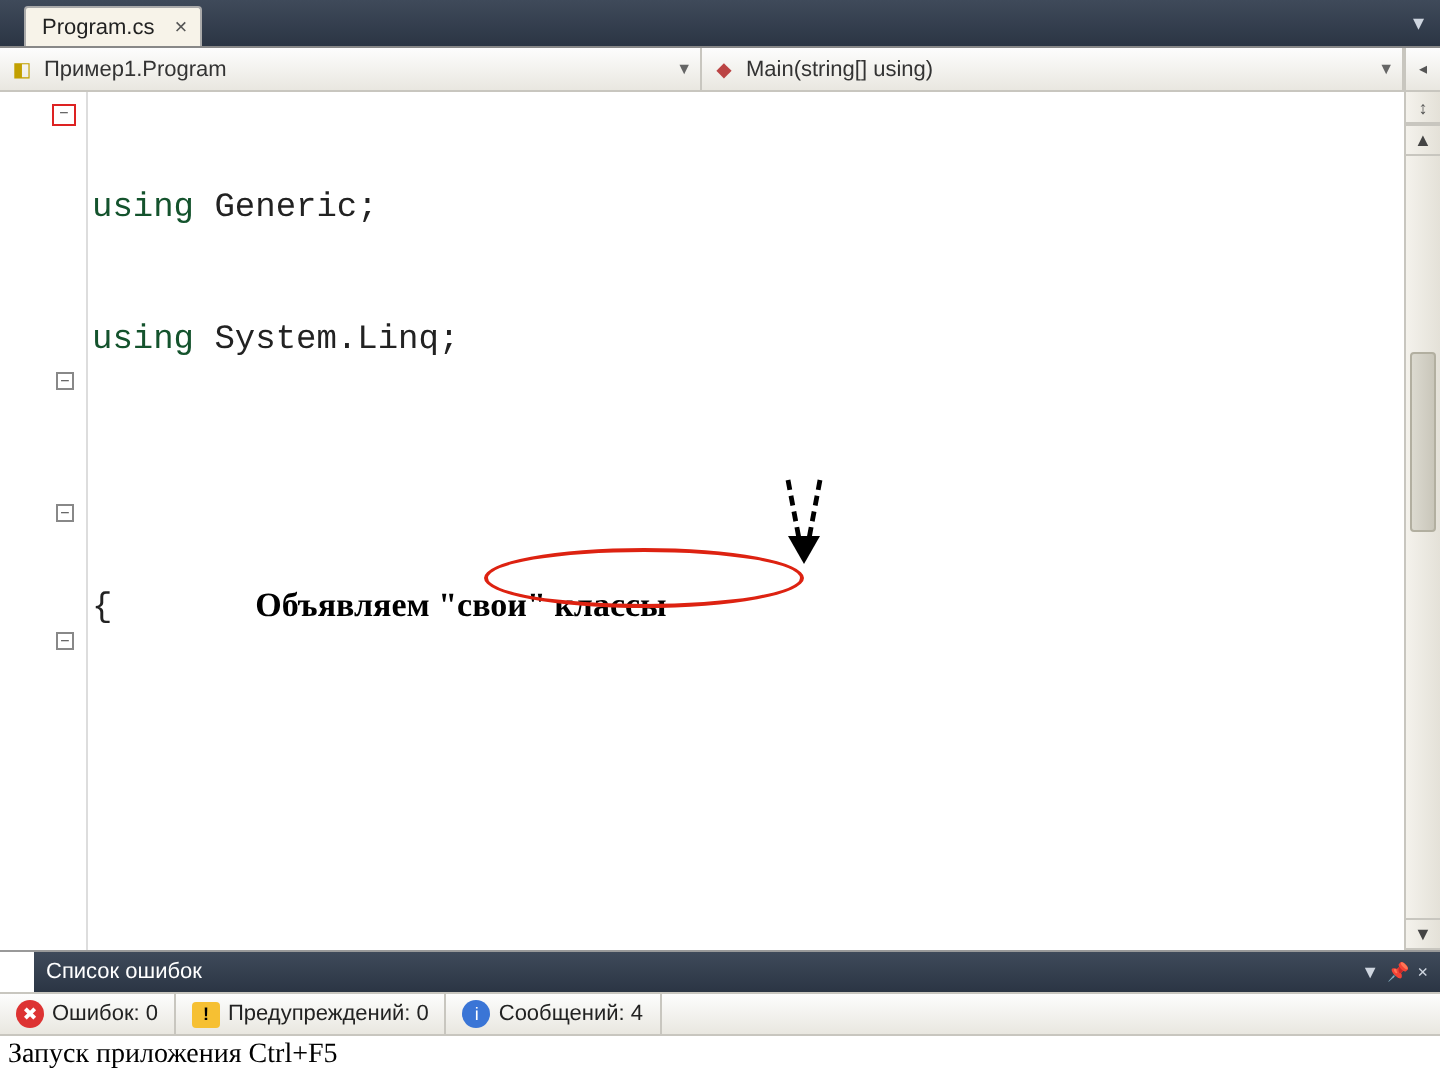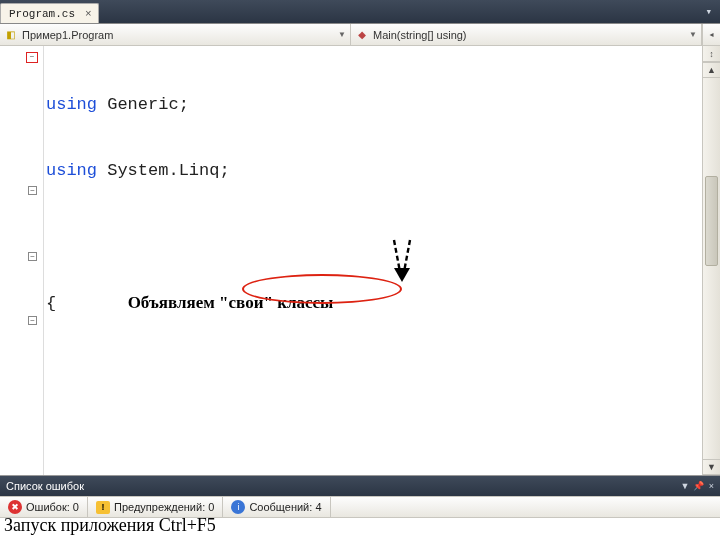--- a/index.html
+++ b/index.html
@@ -11,23 +11,22 @@
     height: 540px;
     overflow: hidden;
     position: relative;
   }
   
   .topbar {
     height: 24px;
     background: linear-gradient(to bottom, #3f4a5a, #2b3544);
     display: flex;
     align-items: flex-end;
-    padding-left: 0;
+    padding-left: 12px;
     border-bottom: 1px solid #888;
-    font-family: Liberation Mono, monospace;
   }
   .filetab {
     background: #f7f3e9;
     border: 1px solid #aaa;
     border-bottom: none;
     height: 20px;
     display: flex;
     align-items: center;
     padding: 0 6px 0 8px;
     font-size: 11px;
@@ -117,21 +116,21 @@
     flex: 1;
     padding: 4px 4px 4px 2px;
     font-family: Consolas, "Courier New", monospace;
     font-size: 17px;
     line-height: 22px;
     color: #222;
     white-space: pre;
     position: relative;
   }
   .code .line { display:block; height:22px; white-space: pre; }
-  .kw { color: #1d4ed8; }
+  .kw { color: #14532d; }
   .ann-bold-black { font-weight: bold; color: #000; font-family: "Times New Roman", serif; font-size:17px; }
   .red-oval {
     position:absolute;
     border: 2px solid #d21;
     border-radius: 50%;
   }
   .arrow-container { position:absolute; }
   .vscroll {
     width: 18px;
     background: linear-gradient(to right,#f4f2ec,#e4e1d8);
@@ -160,20 +159,21 @@
   }
   
   .errheader {
     height: 20px;
     background: linear-gradient(to bottom,#3f4a5a,#2b3544);
     color:#fff;
     font-size:11px;
     display:flex;
     align-items:center;
     padding: 0 6px;
+    margin-left: 17px;
   }
   .errheader .spacer{flex:1;}
   .errheader .ehicon{margin-left:4px;color:#cfd6e0;font-size:9px;cursor:pointer;}
   
   .errbar {
     height: 22px;
     background: linear-gradient(to bottom,#fdfdfd,#e9e7e0);
     border-top:1px solid #c8c6bf;
     border-bottom:1px solid #c8c6bf;
     display:flex;
@@ -194,21 +194,21 @@
     font-size:9px;color:#fff;margin-right:4px;
   }
   .eicon.err{background:#d33;}
   .eicon.warn{background:#f6c033;color:#000;border-radius:2px;transform:none;width:14px;height:13px;font-weight:bold;}
   .eicon.info{background:#3a75d6;}
   .caption {
     position:absolute;
     left:4px;
     bottom:4px;
     font-family: "Times New Roman", serif;
-    font-size: 18px;
+    font-size: 14px;
     color:#000;
   }
 </style>
 </head>
 <body>
 
 <div class="topbar">
   <div class="filetab">
     <span>Program.cs</span>
     <span class="close">×</span>

